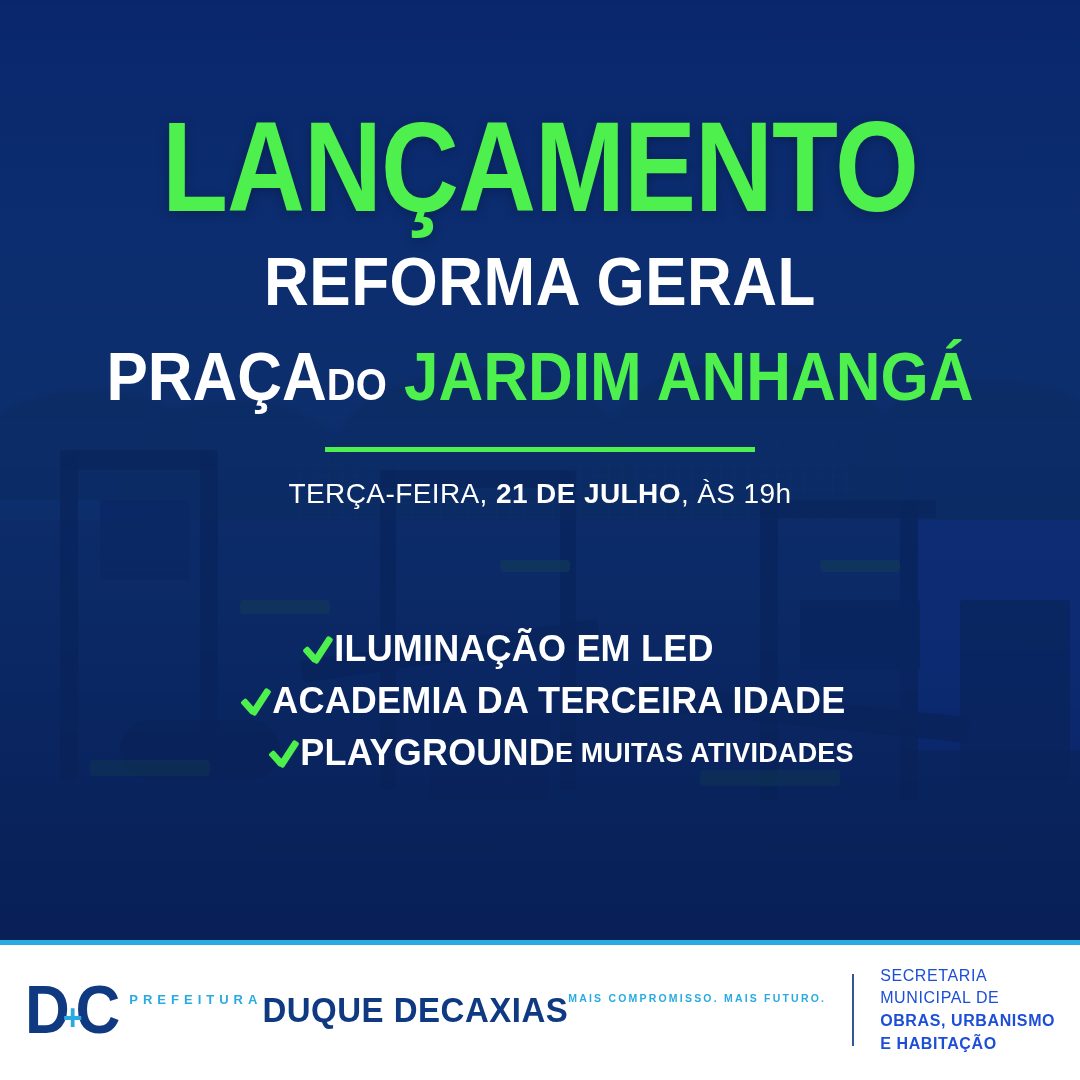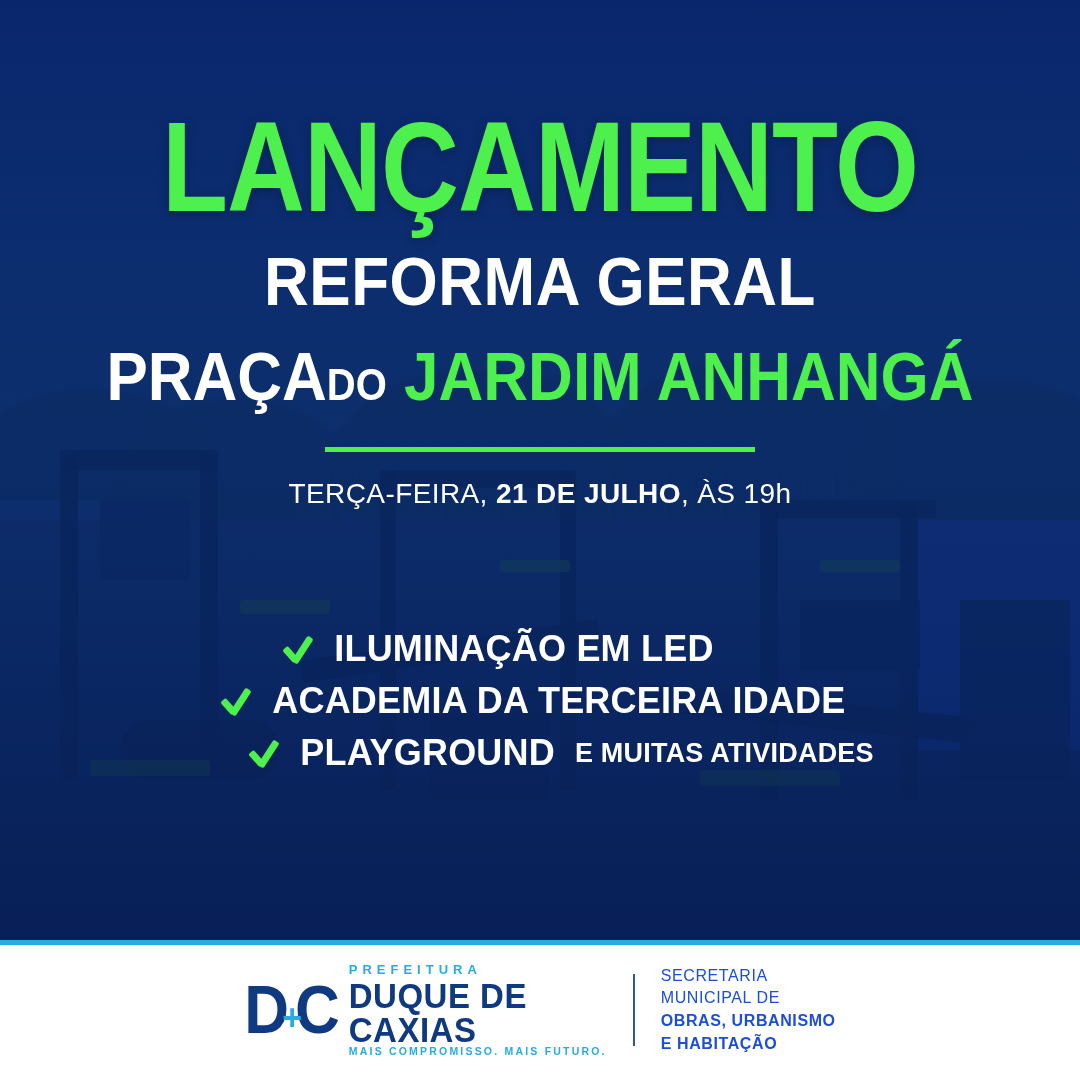--- a/index.html
+++ b/index.html
@@ -191,21 +191,21 @@
   .features {
     margin-top: 118px;
     display: flex;
     flex-direction: column;
     gap: 10px;
     align-items: flex-start;
   }
   .feature {
     display: flex;
     align-items: center;
-    gap: 20px;
+    gap: 0;
     color: #ffffff;
     font-size: 36px;
     font-weight: 700;
     letter-spacing: .2px;
     white-space: nowrap;
   }
   .feature .tail { font-weight: 700; font-size: 27px; }
   .check {
     width: 34px;
     height: 34px;
@@ -259,21 +259,21 @@
     letter-spacing: -3px;
     transform: scaleY(1.1);
   }
   .dc-plus {
     color: #29abe2;
     font-size: 34px;
     font-weight: 700;
     margin: 0 -4px;
     transform: translateY(6px);
   }
-  .logo-text { display: flex; flex-direction: column; line-height: 1; }
+  .logo-text { display: flex; flex-direction: row; line-height: 1; }
   .pref {
     color: #29abe2;
     font-size: 13px;
     letter-spacing: 5px;
     font-weight: 700;
     margin-bottom: 3px;
   }
   .city {
     color: #0f3a82;
     font-size: 33px;

